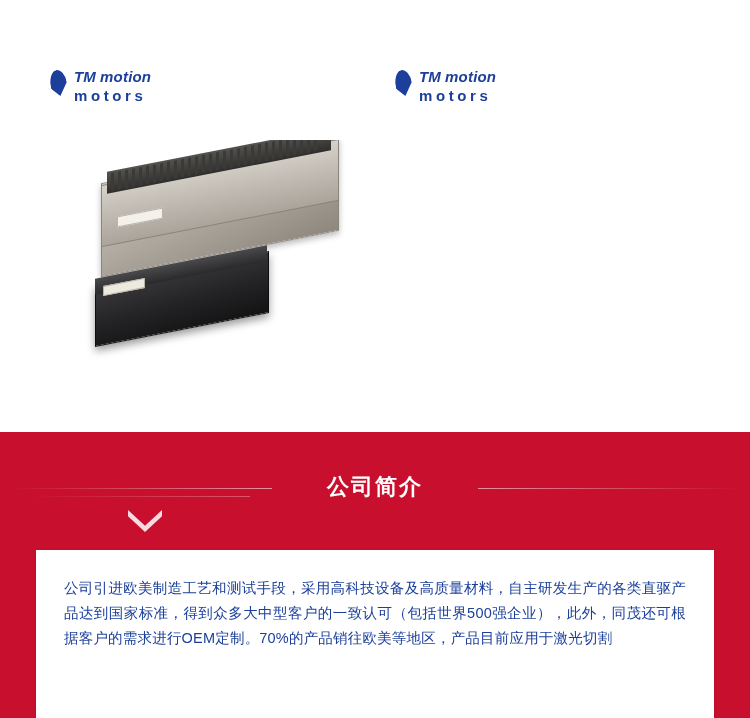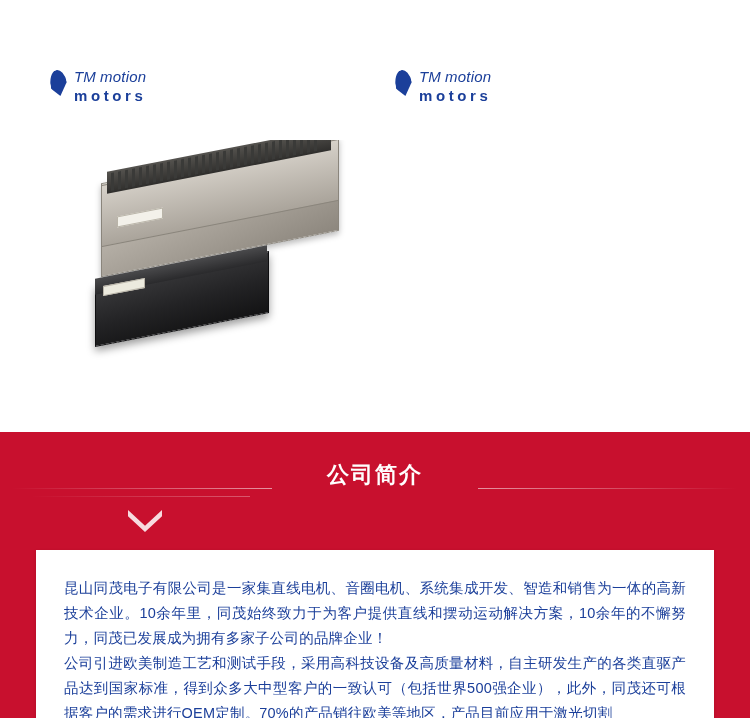--- a/index.html
+++ b/index.html
@@ -63,21 +63,21 @@
     border-radius: 50% 50% 50% 50% / 60% 60% 40% 40%;
     transform: rotate(-18deg) skewX(-6deg);
     clip-path: polygon(0% 0%, 100% 0%, 100% 55%, 45% 100%, 0% 62%);
   }
   .logo-text {
     line-height: 1.05;
     padding-top: 1px;
   }
   .logo-line1 {
     font-size: 15px;
-    font-weight: normal;
+    font-weight: bold;
     color: #1b3f9a;
     letter-spacing: 0.2px;
     font-style: italic;
   }
   .logo-line1 .tm { letter-spacing: 0px; }
   .logo-line2 {
     font-size: 15px;
     font-weight: bold;
     color: #1b3f9a;
     letter-spacing: 3.6px;
@@ -176,21 +176,21 @@
   
   .intro {
     position: relative;
     width: 750px;
     height: 286px;
     background: #c8102e;
     overflow: hidden;
   }
   .intro-title {
     position: absolute;
-    top: 28px;
+    top: 40px;
     left: 0;
     width: 100%;
     text-align: center;
     color: #ffffff;
     font-size: 22px;
     font-weight: bold;
     letter-spacing: 2px;
   }
   .deco-line {
     position: absolute;
@@ -323,19 +323,18 @@
     <div class="deco-line l1"></div>
     <div class="deco-line l2"></div>
     <div class="deco-line l3"></div>
 
     <div class="intro-title">公司简介</div>
 
     <div class="chevron"></div>
 
     <div class="intro-panel">
       <div class="intro-body">
-        <p>昆山同茂电子有限公司是一家集直线电机、音圈电机、系统集成开发、智造和销售为一体的高新技术企业。10余年里，同茂始终致力于为客户提供直线和摆动运动解决方案，10余年的不懈努力，同茂已发展成为拥有多家子公司的品牌企业！</p>
         <p>公司引进欧美制造工艺和测试手段，采用高科技设备及高质量材料，自主研发生产的各类直驱产品达到国家标准，得到众多大中型客户的一致认可（包括世界500强企业），此外，同茂还可根据客户的需求进行OEM定制。70%的产品销往欧美等地区，产品目前应用于激光切割</p>
       </div>
     </div>
   </div>
 
 </div>
 
 </body></html>

